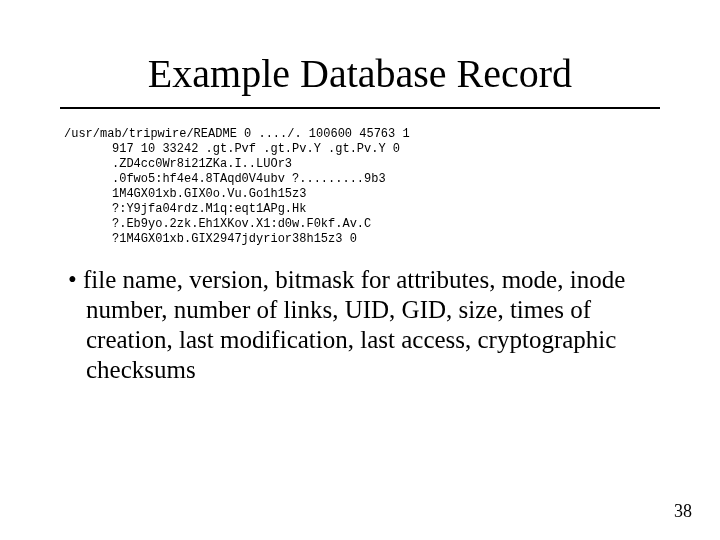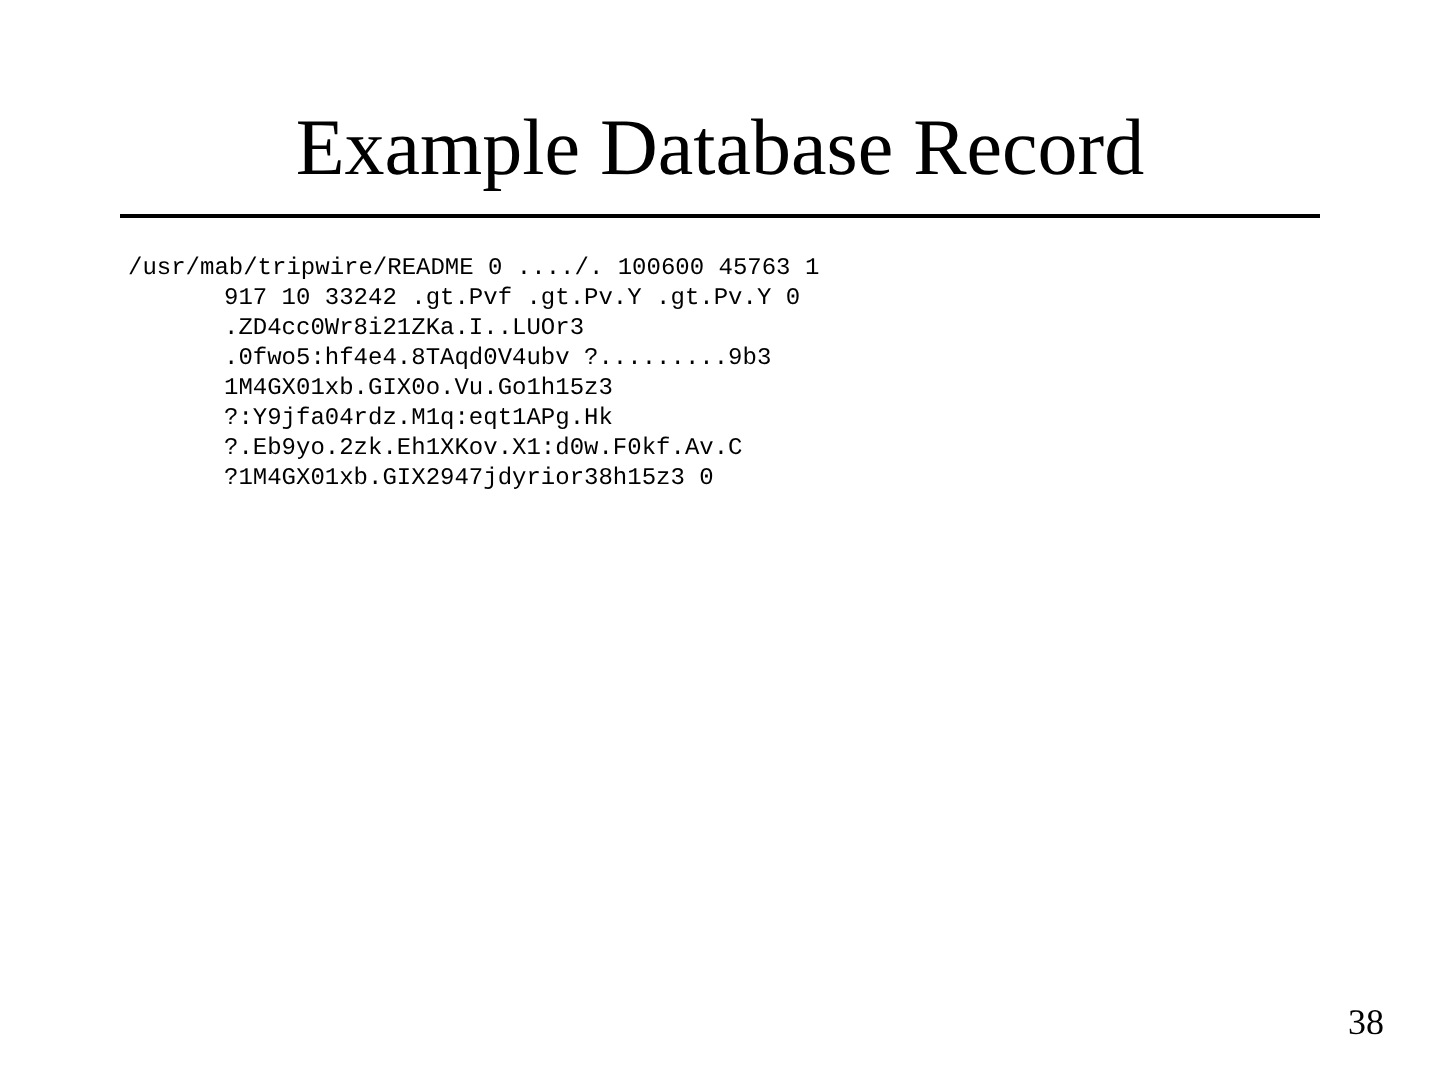--- a/index.html
+++ b/index.html
@@ -66,15 +66,18 @@
 
 <div class="slide">
 
   <h1 class="title">Example Database Record</h1>
 
   <hr class="rule">
 
   <div class="codeblock"><span>/usr/mab/tripwire/README 0 ..../. 100600 45763 1</span>
 <span class="indent">917 10 33242 .gt.Pvf .gt.Pv.Y .gt.Pv.Y 0</span><span class="indent">.ZD4cc0Wr8i21ZKa.I..LUOr3</span><span class="indent">.0fwo5:hf4e4.8TAqd0V4ubv ?.........9b3</span><span class="indent">1M4GX01xb.GIX0o.Vu.Go1h15z3</span><span class="indent">?:Y9jfa04rdz.M1q:eqt1APg.Hk</span><span class="indent">?.Eb9yo.2zk.Eh1XKov.X1:d0w.F0kf.Av.C</span><span class="indent">?1M4GX01xb.GIX2947jdyrior38h15z3 0</span></div>
 
+  <ul class="bullets">
+    <li>file name, version, bitmask for attributes, mode, inode number, number of links, UID, GID, size, times of creation, last modification, last access, cryptographic checksums</li>
+  </ul>
 
   <div class="pagenum">38</div>
 </div>
 
 </body></html>

